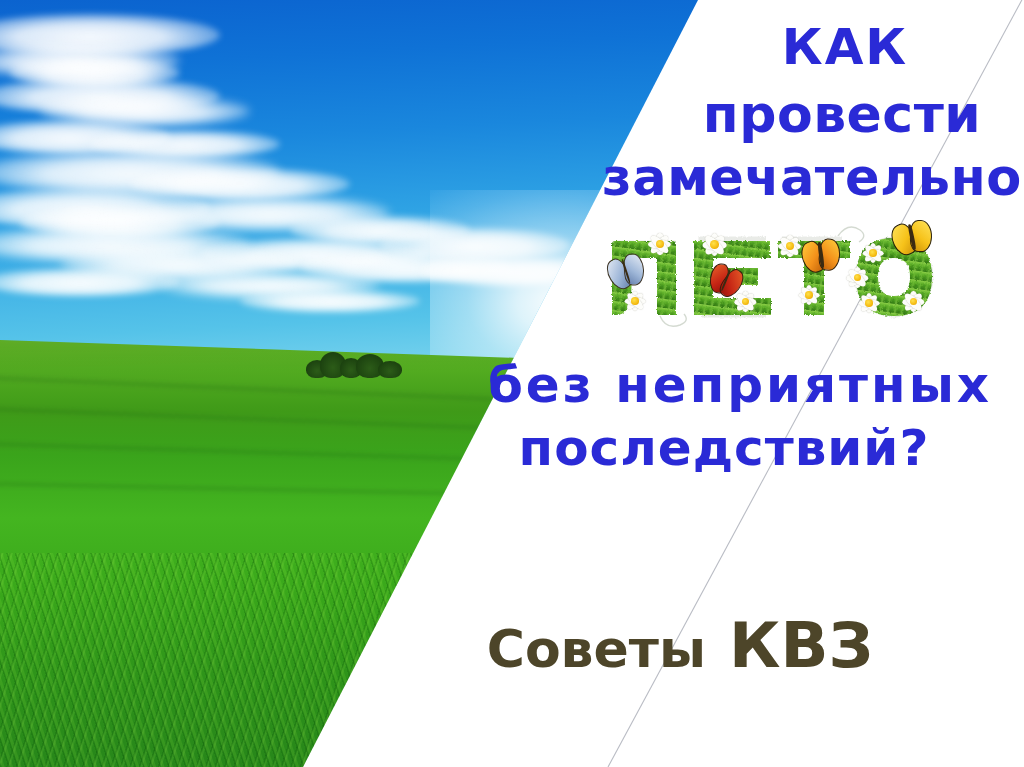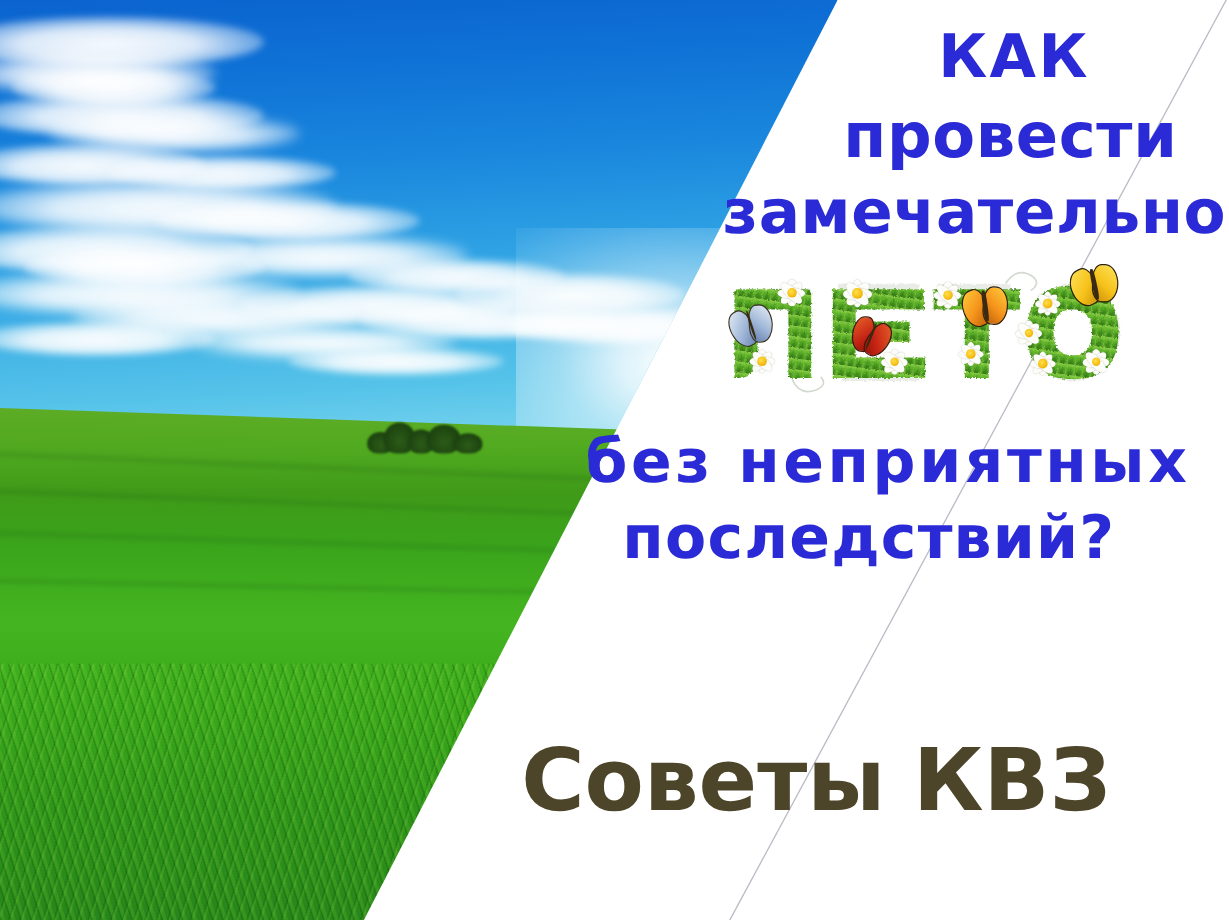--- a/index.html
+++ b/index.html
@@ -135,22 +135,22 @@
   #t-sovety{
     position:absolute;left:0;right:0;top:614px;
     text-align:center;
     transform:translateX(168px);
     white-space:nowrap;
     color:#4d4529;
     font-family:"DejaVu Sans","Liberation Sans",sans-serif;
     font-weight:bold;
     line-height:1;
   }
-  #t-sovety .w1{font-size:72px;}
-  #t-sovety .w2{font-size:72px;margin-left:23px;}
+  #t-sovety .w1{font-size:52px;}
+  #t-sovety .w2{font-size:63px;margin-left:23px;}
 
   
   #leto{
     position:absolute;left:606px;top:218px;width:334px;height:108px;
   }
   #leto svg{display:block;width:100%;height:100%;overflow:visible;}
   .daisy{position:absolute;pointer-events:none;}
   .daisy i{
     position:absolute;left:50%;top:50%;
     width:38%;height:95%;

